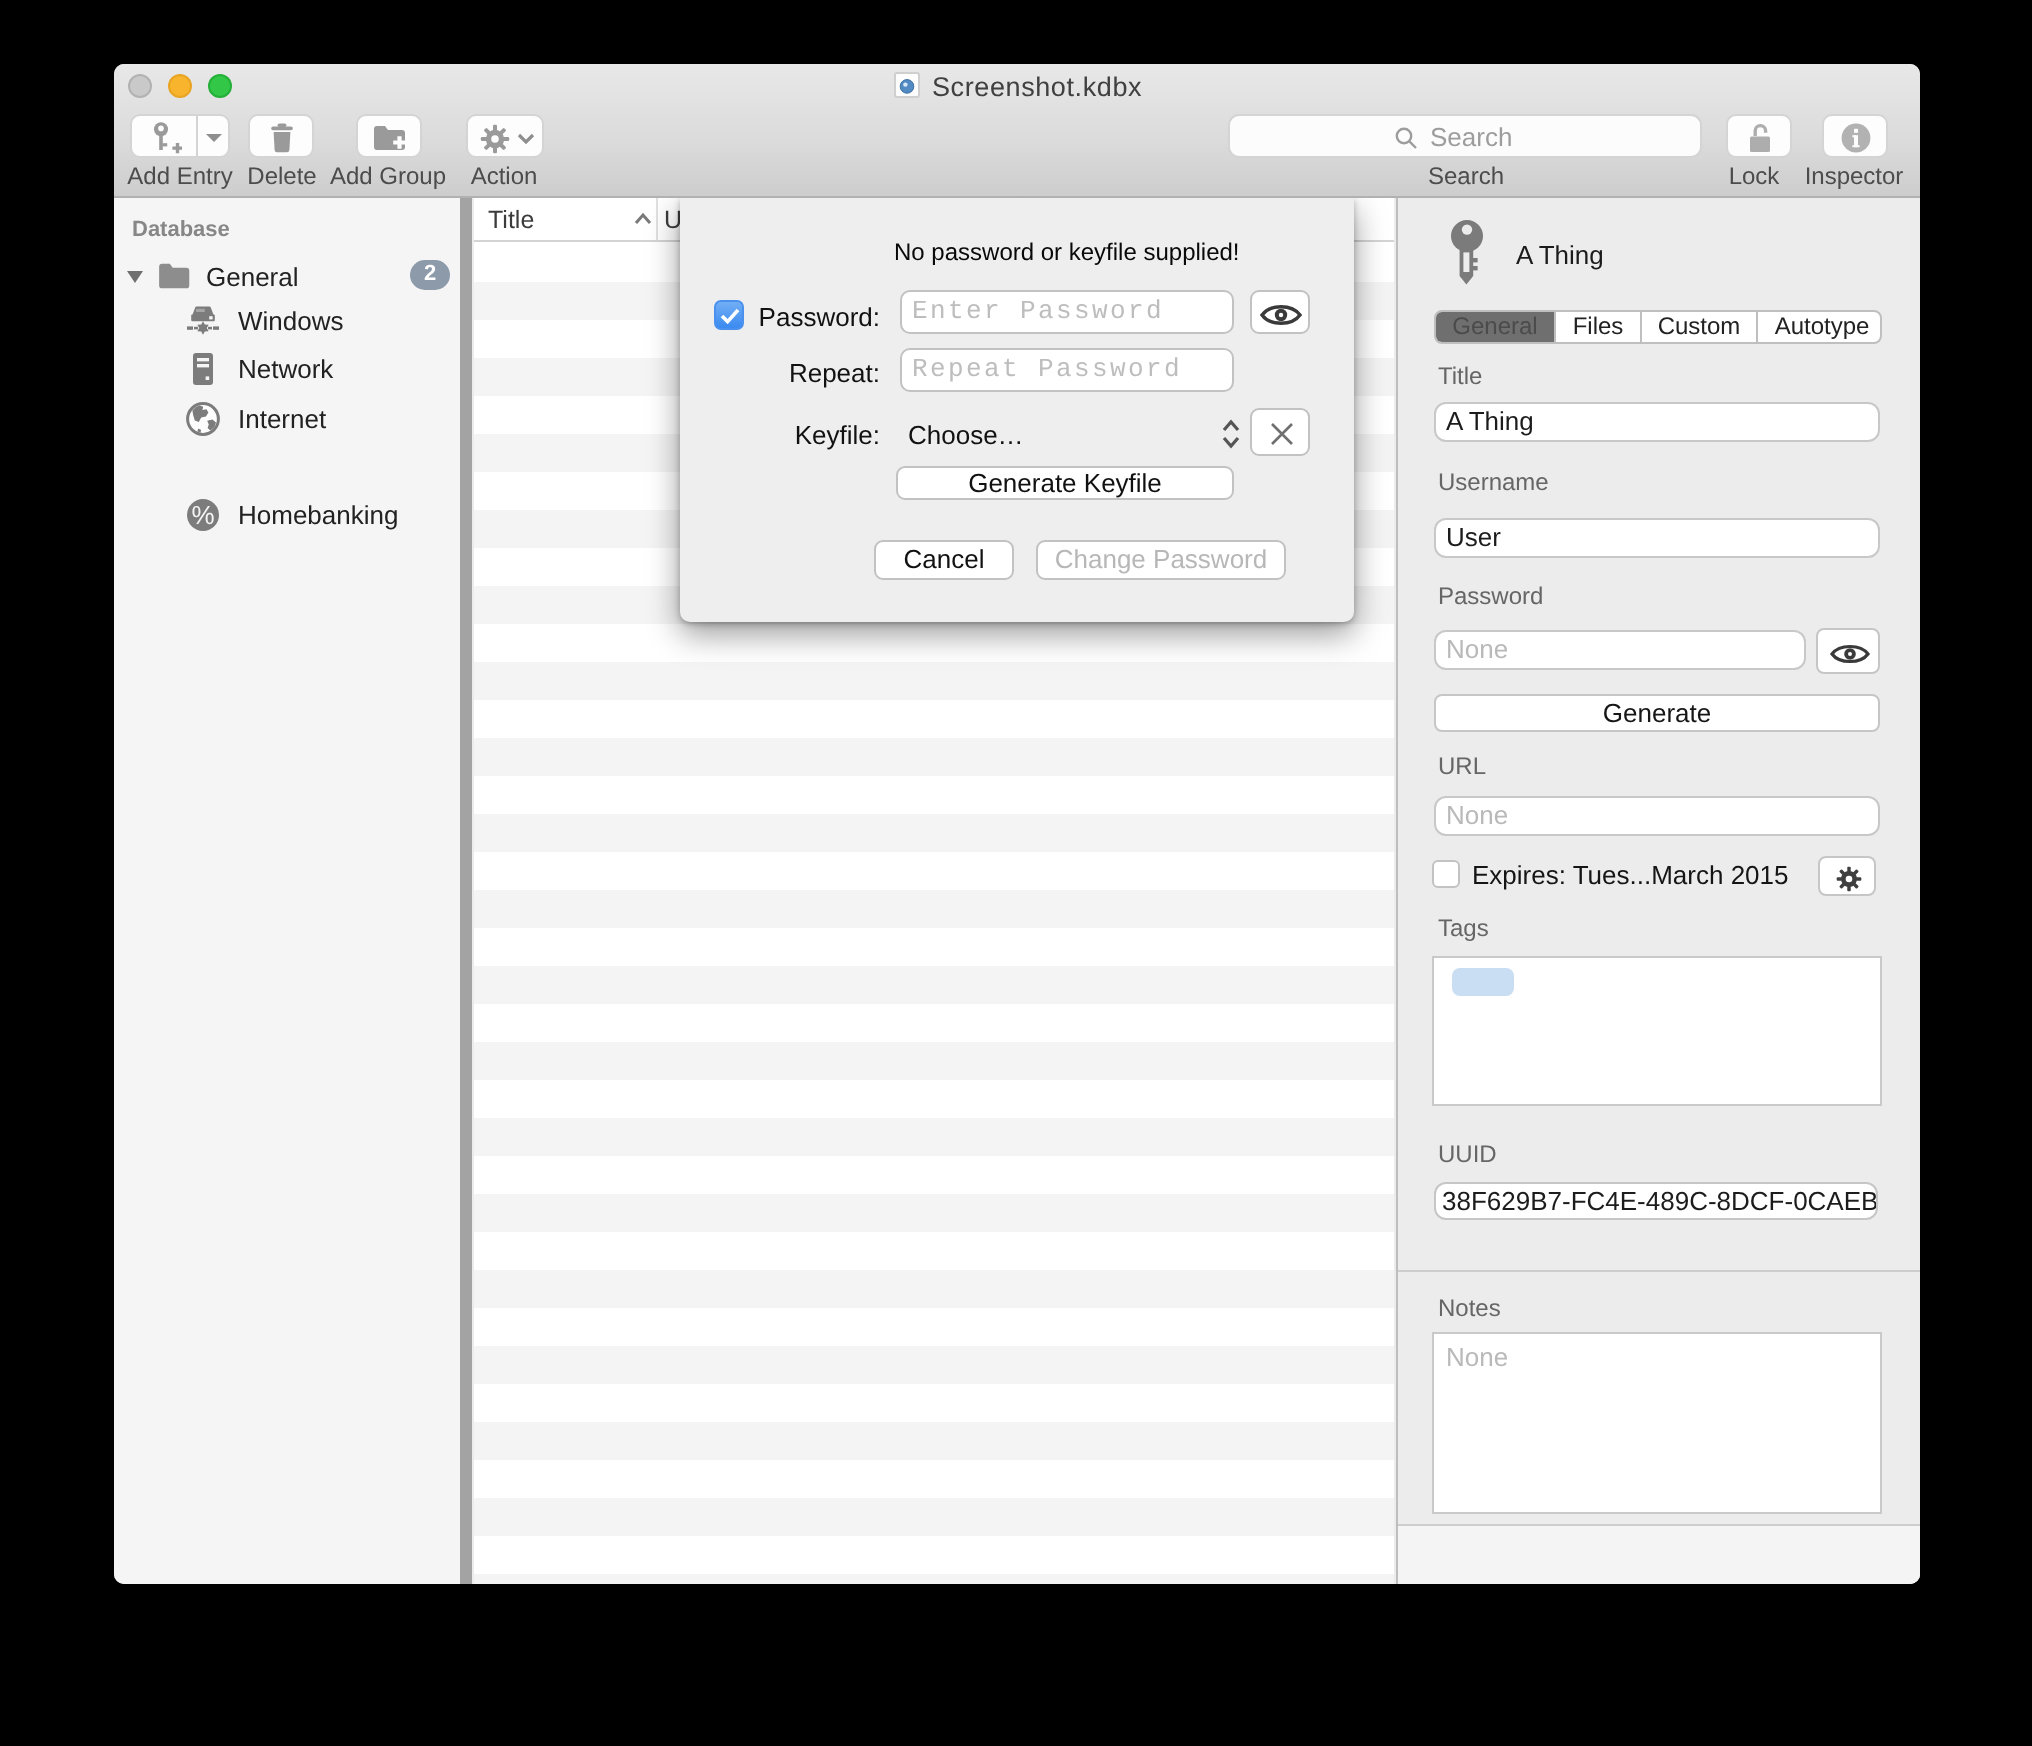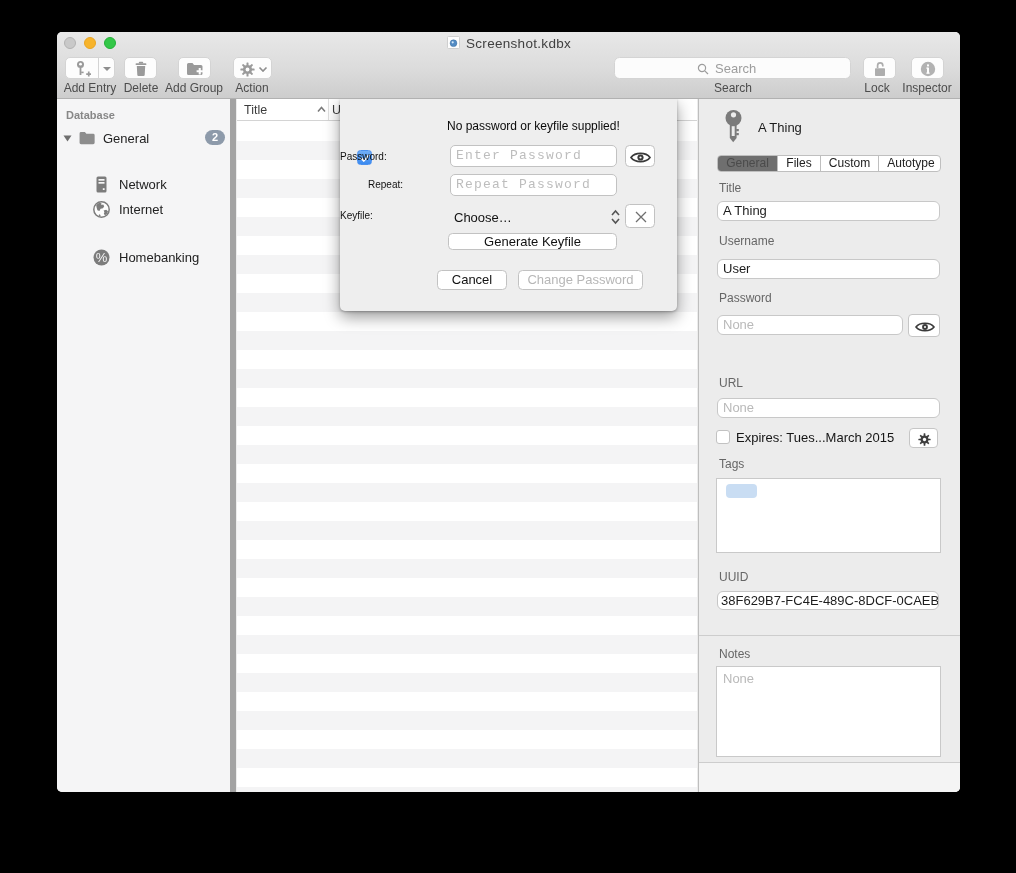--- a/index.html
+++ b/index.html
@@ -53,21 +53,21 @@
 .ifield { position:absolute; left:18px; width:223px; height:20px; background:#fff;
   border:1px solid #c8c8c8; border-radius:6px; font-size:13px; color:#1c1c1c; line-height:18px; padding-left:5px; }
 .ifield.ph { color:#b9b9b9; }
 .ibtn { position:absolute; background:#fff; border:1px solid #c6c6c6; border-radius:4px; }
 
 .dialog {
   position:absolute; left:283px; top:67px; width:337px; height:212px;
   background:#eeeeee; border-radius:0 0 5px 5px;
   box-shadow:0 6px 16px rgba(0,0,0,0.4), 0 1px 3px rgba(0,0,0,0.25); clip-path:inset(0px -30px -40px -30px);
 }
-.dlabel { position:absolute; font-size:10px; color:#111; text-align:left; }
+.dlabel { position:absolute; font-size:13px; color:#111; text-align:right; }
 .dinput { position:absolute; left:110px; width:167px; height:22px; background:#fff;
   border:1px solid #c2c2c2; border-radius:5px; font-family:"Liberation Mono", monospace;
   font-size:13px; letter-spacing:1.2px; color:#bdbdbd; line-height:20px; padding-left:5px; }
 .dbtn { position:absolute; background:#fff; border:1px solid #c2c2c2; border-radius:4.5px;
   font-size:13px; color:#111; text-align:center; }
 </style>
 </head>
 <body>
 <div class="window">
 
@@ -165,20 +165,34 @@
     <div class="srow" style="top:29px;">
       <svg class="abs" style="left:6px; top:7px;" width="9" height="7" viewBox="0 0 9 7">
           <path d="M0.5 0.5 h8 l-4 6 z" fill="#6f6f6f"></path>
         </svg>
       <svg class="sicon" style="left:22px;" width="15" height="13" viewBox="0 0 15 13">
           <path d="M0.5 2 a1.3 1.3 0 0 1 1.3-1.3 h3.4 l1.3 1.7 h6 a1.3 1.3 0 0 1 1.3 1.3 v6.5 a1.3 1.3 0 0 1 -1.3 1.3 h-10.7 a1.3 1.3 0 0 1 -1.3-1.3 z" fill="#8d8d8d"></path>
         </svg>
       <div class="txt" style="left:46px;">General</div>
       <div class="badge">2</div>
     </div>
+    <div class="srow" style="top:51px;">
+        <svg class="sicon" viewBox="0 0 17 17" width="17" height="17" fill="#7c7c7c">
+          <path d="M3.2 5.5 L4.6 1.8 a0.8 0.8 0 0 1 0.8 -0.5 h6.2 a0.8 0.8 0 0 1 0.8 0.5 L13.8 5.5 z"></path>
+          <rect x="2.6" y="5.2" width="11.8" height="3.4" rx="0.6"></rect>
+          <rect x="5" y="2.4" width="4.4" height="1.6" fill="#a5a5a5"></rect>
+          <rect x="11.6" y="6.1" width="1.7" height="1.6" fill="#f5f5f6"></rect>
+          <rect x="0.5" y="11.2" width="3" height="1.7"></rect>
+          <rect x="13.5" y="11.2" width="3" height="1.7"></rect>
+          <path d="M8.5 8.6 l0.9 1.7 1.9 0.1 -0.9 1.6 0.9 1.6 -1.9 0.1 -0.9 1.7 -0.9 -1.7 -1.9 -0.1 0.9 -1.6 -0.9 -1.6 1.9 -0.1 z"></path>
+          <rect x="4" y="11.4" width="2" height="1.3"></rect>
+          <rect x="11" y="11.4" width="2" height="1.3"></rect>
+        </svg>
+      <div class="txt" style="left:62px;">Windows</div>
+      </div>
     <div class="srow" style="top:75px;">
         <svg class="sicon" viewBox="0 0 17 17" width="17" height="17">
           <rect x="3.5" y="0.5" width="10" height="16" rx="1.5" fill="#7c7c7c"></rect>
           <rect x="5.5" y="3" width="6" height="1.7" fill="#f5f5f6"></rect>
           <rect x="5.5" y="6" width="6" height="1.7" fill="#f5f5f6"></rect>
           <rect x="9.8" y="12.2" width="1.8" height="1.8" fill="#f5f5f6"></rect>
         </svg>
       <div class="txt" style="left:62px;">Network</div>
       </div>
     <div class="srow" style="top:100px;">
@@ -234,20 +248,21 @@
     <div class="ifield" style="top:160px;">User</div>
     <div class="ilabel" style="top:192px;">Password</div>
     <div class="ifield ph" style="top:216px; width:186px;">None</div>
     <div class="ibtn" style="left:209px; top:215px; width:32px; height:23px;">
       <svg class="abs" style="left:6px; top:6px;" width="20" height="12" viewBox="0 0 20 12">
           <path d="M1 6 C4.7 1 15.3 1 19 6 C15.3 11 4.7 11 1 6 z" fill="none" stroke="#3a3a3a" stroke-width="1.6"></path>
           <circle cx="10" cy="6" r="2.9" fill="#3a3a3a"></circle>
           <circle cx="10" cy="6" r="1" fill="#fff"></circle>
         </svg>
     </div>
+    <div class="ibtn" style="left:18px; top:248px; width:223px; height:19px; font-size:13px; color:#161616; text-align:center; line-height:17px;">Generate</div>
     <div class="ilabel" style="top:277px;">URL</div>
     <div class="ifield ph" style="top:299px;">None</div>
     <div class="abs" style="left:17px; top:331px; width:14px; height:14px; background:#fff; border:1px solid #c2c2c2; border-radius:3px;"></div>
     <div class="abs" style="left:37px; top:331px; font-size:13px; color:#151515;">Expires: Tues...March 2015</div>
     <div class="ibtn" style="left:210px; top:329px; width:29px; height:20px;">
       <svg class="abs" style="left:8px; top:4px;" width="13" height="13" viewBox="0 0 15 15">
         <g fill="#3f3f3f">
           <circle cx="7.5" cy="7.5" r="4.6"></circle>
           <rect x="6.5" y="0.4" width="2" height="3.2" rx="0.6"></rect>
           <rect x="6.5" y="11.4" width="2" height="3.2" rx="0.6"></rect>

